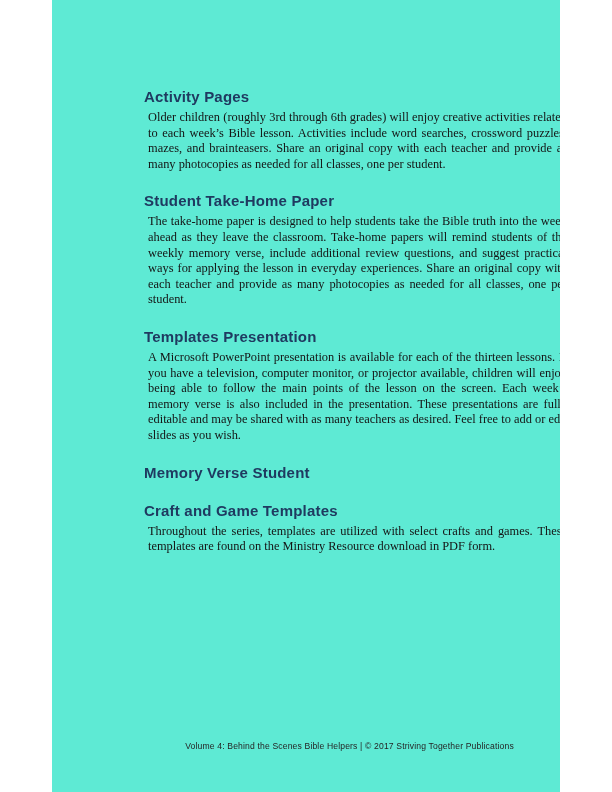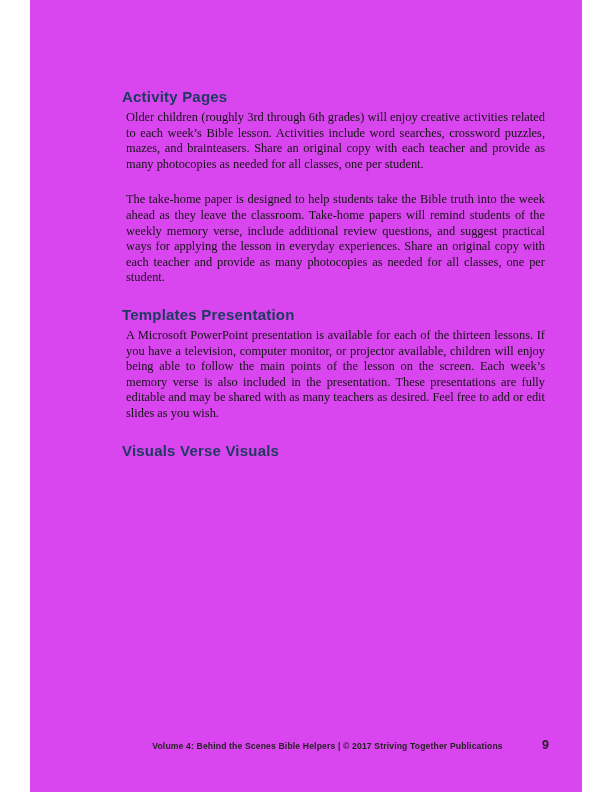--- a/index.html
+++ b/index.html
@@ -2,23 +2,23 @@
 <html><head>
 <meta charset="utf-8">
 <style>
   html, body {
     margin: 0;
     padding: 0;
     background: #ffffff;
   }
   .page {
     position: relative;
-    width: 552px;
+    width: 508px;
     height: 792px;
-    background: #d946ef;
+    background: #5eead4;
     overflow: hidden;
     margin: 0 auto;
     font-family: "Liberation Serif", serif;
   }
   .content {
     position: absolute;
     left: 92px;
     top: 88px;
     width: 427px;
   }
@@ -49,21 +49,21 @@
     width: 427px;
     height: 18px;
   }
   .footer-text {
     position: absolute;
     left: 0;
     right: 16px;
     top: 3px;
     text-align: center;
     font-family: "Liberation Sans", sans-serif;
-    font-weight: bold;
+    font-weight: normal;
     font-size: 8.6px;
     letter-spacing: 0.15px;
     color: #231f20;
     white-space: nowrap;
   }
   .footer-page-number {
     position: absolute;
     right: 0;
     top: 0;
     font-family: "Liberation Sans", sans-serif;
@@ -77,32 +77,37 @@
 
 <div class="page">
   <div class="content">
 
     <div class="section">
       <h2 class="section-heading">Activity Pages</h2>
       <p class="section-body">Older children (roughly 3rd through 6th grades) will enjoy creative activities related to each week’s Bible lesson. Activities include word searches, crossword puzzles, mazes, and brainteasers. Share an original copy with each teacher and provide as many photocopies as needed for all classes, one per student.</p>
     </div>
 
     <div class="section">
+      <h2 class="section-heading">Student Take-Home Paper</h2>
       <p class="section-body">The take-home paper is designed to help students take the Bible truth into the week ahead as they leave the classroom. Take-home papers will remind students of the weekly memory verse, include additional review questions, and suggest practical ways for applying the lesson in everyday experiences. Share an original copy with each teacher and provide as many photocopies as needed for all classes, one per student.</p>
     </div>
 
     <div class="section">
       <h2 class="section-heading">Templates Presentation</h2>
       <p class="section-body">A Microsoft PowerPoint presentation is available for each of the thirteen lessons. If you have a television, computer monitor, or projector available, children will enjoy being able to follow the main points of the lesson on the screen. Each week’s memory verse is also included in the presentation. These presentations are fully editable and may be shared with as many teachers as desired. Feel free to add or edit slides as you wish.</p>
     </div>
 
     <div class="section">
-      <h2 class="section-heading">Visuals Verse Visuals</h2>
+      <h2 class="section-heading">Memory Verse Student</h2>
     </div>
 
+    <div class="section">
+      <h2 class="section-heading">Craft and Game Templates</h2>
+      <p class="section-body">Throughout the series, templates are utilized with select crafts and games. These templates are found on the Ministry Resource download in PDF form.</p>
+    </div>
 
   </div>
 
   <div class="footer">
     <span class="footer-text">Volume 4: Behind the Scenes Bible Helpers  |  © 2017 Striving Together Publications</span>
     <span class="footer-page-number">9</span>
   </div>
 </div>
 
 </body></html>

